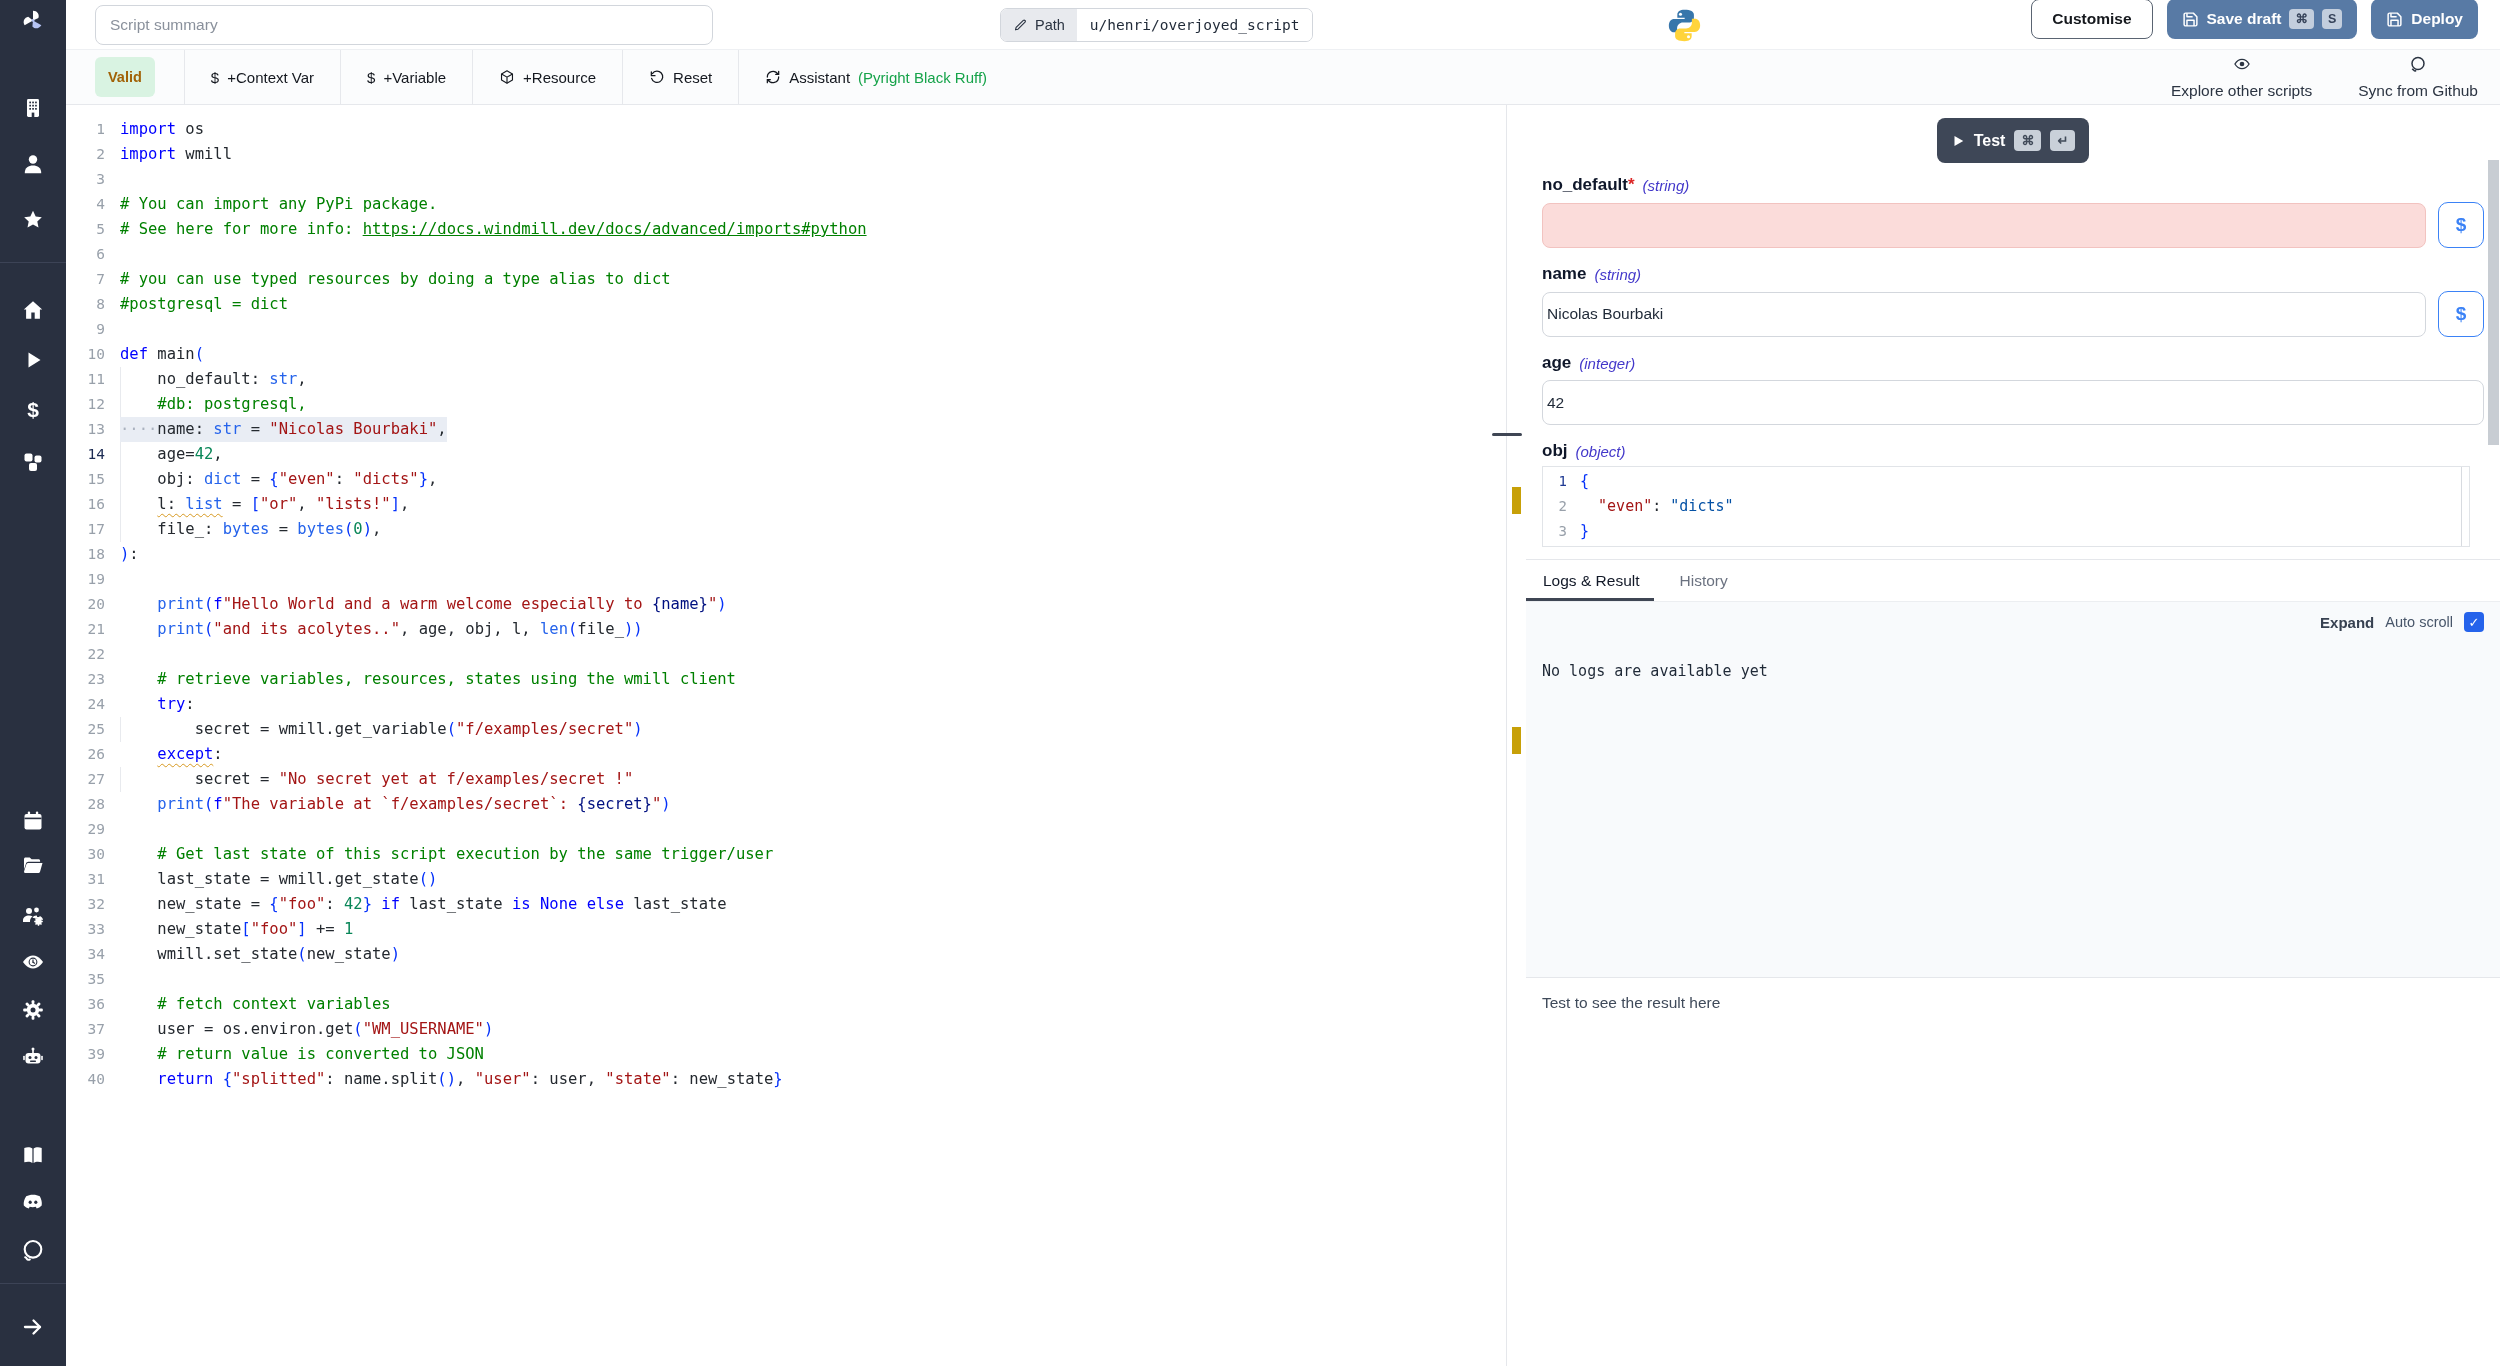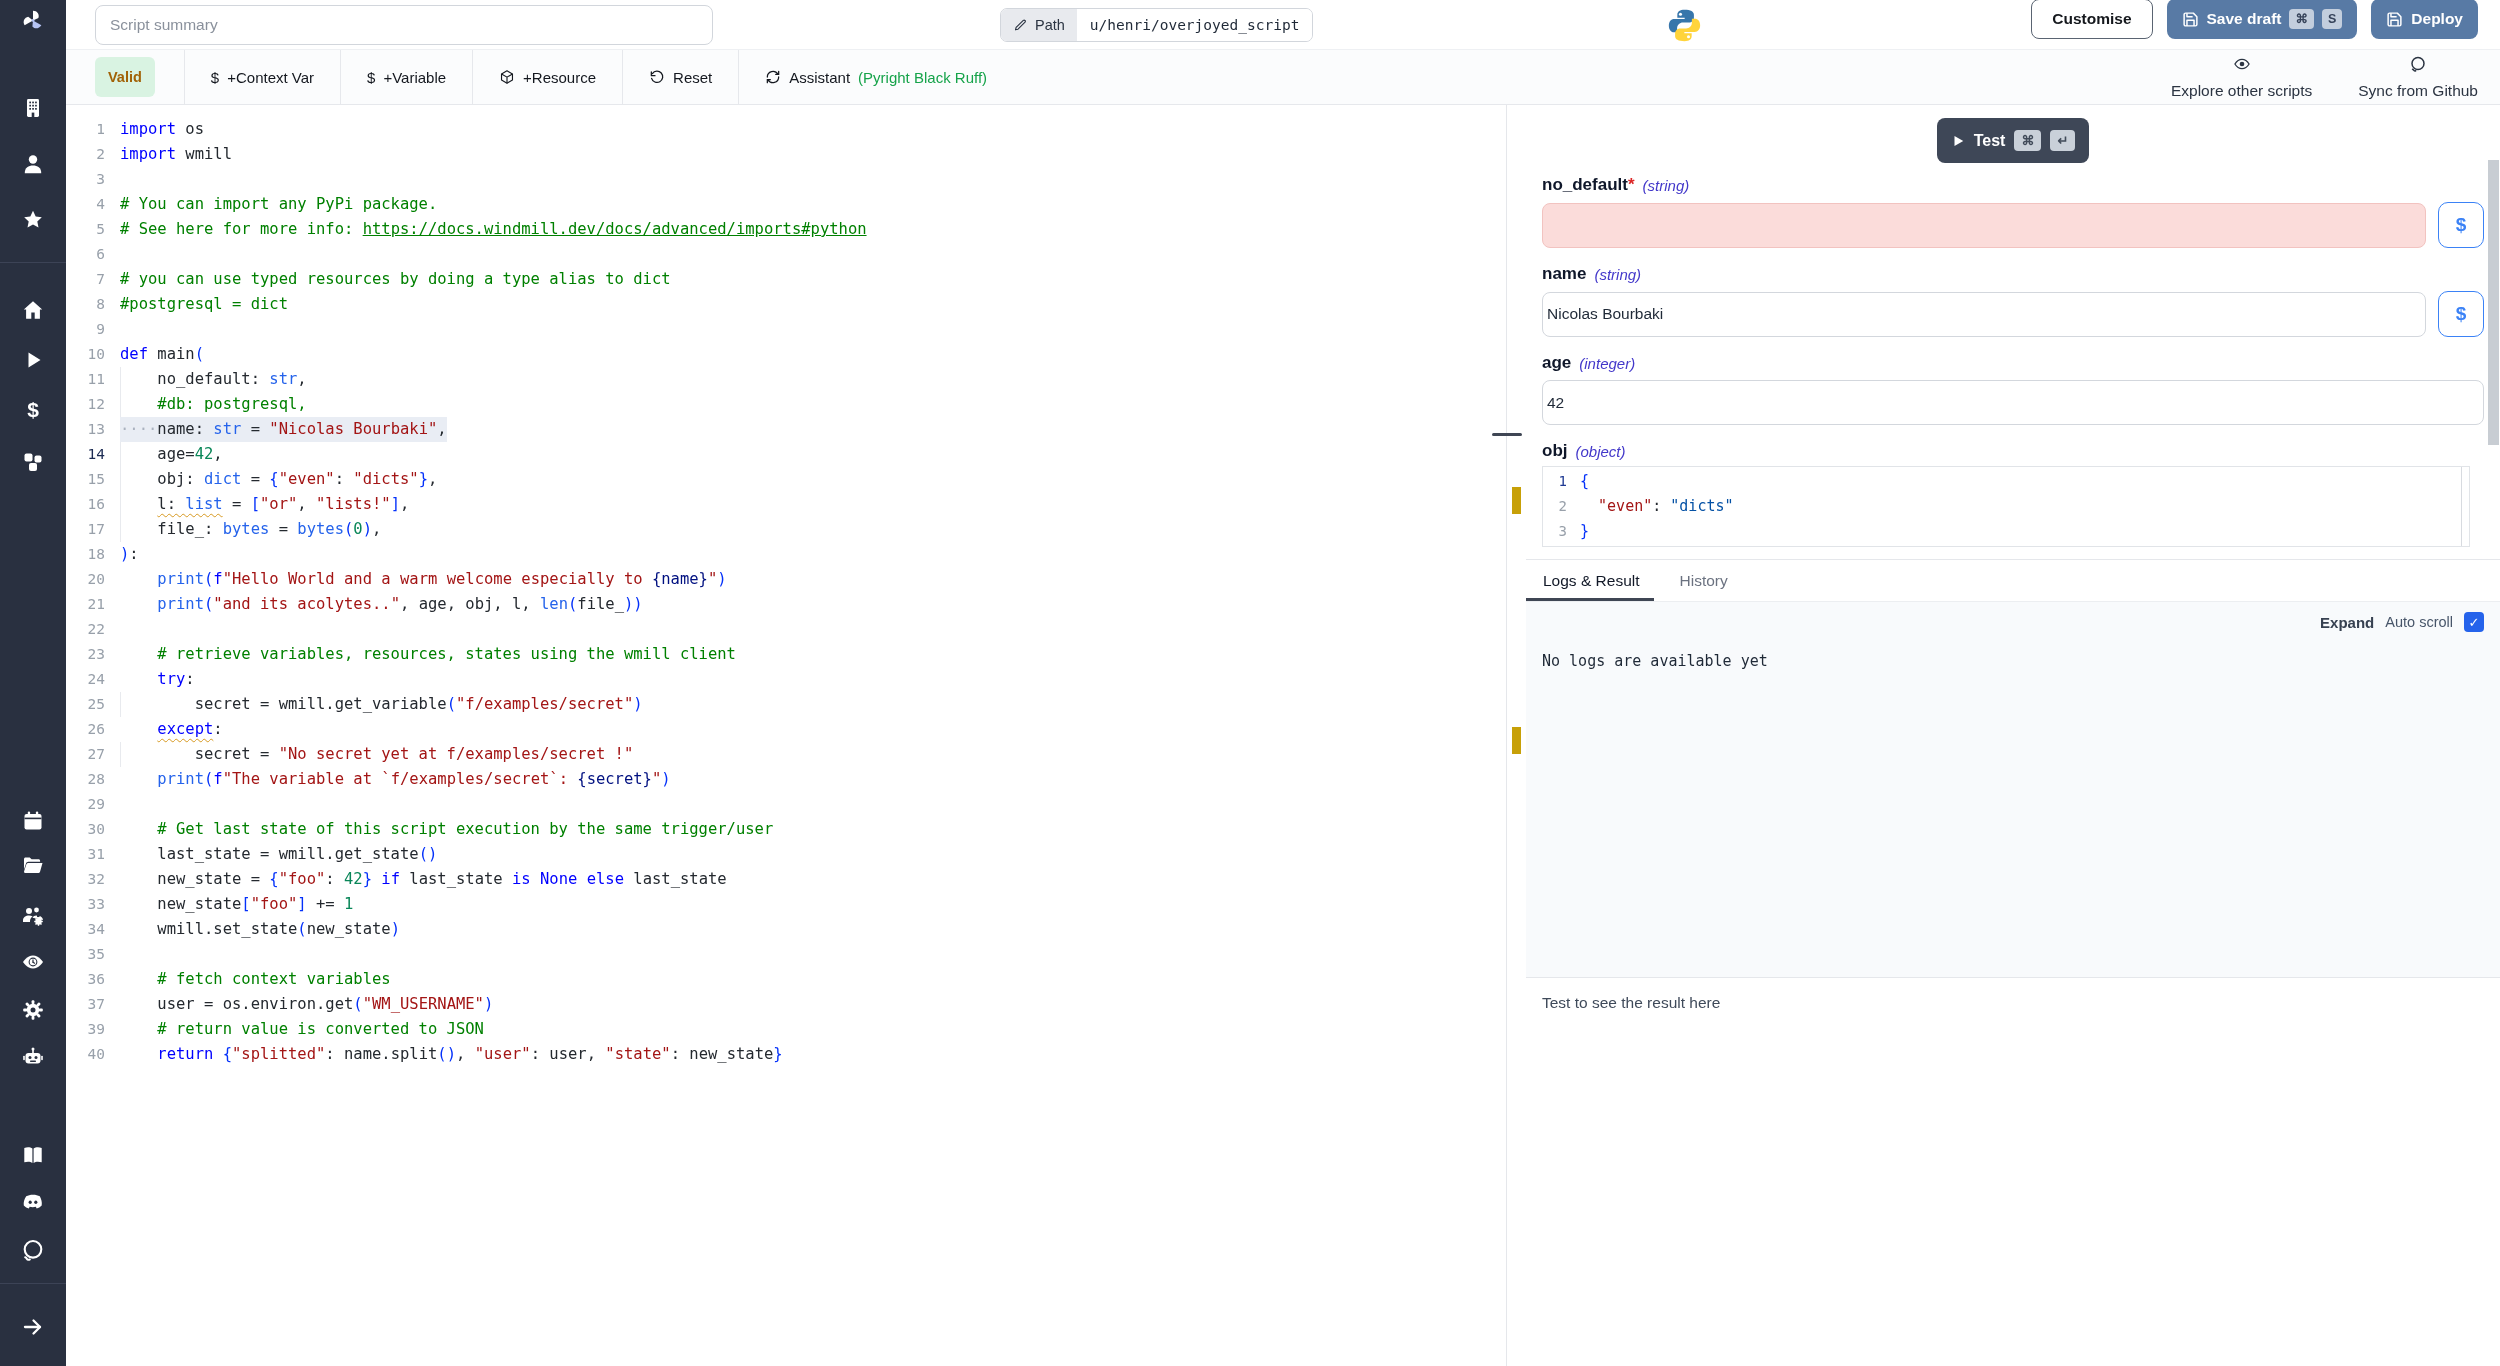--- a/index.html
+++ b/index.html
@@ -74,21 +74,21 @@
   .mini .cl { font-size:15px; }
   .mini .ln { flex:0 0 24px; width:24px; padding-right:13px; font-size:14px; }
   .mini .ln.act { color:#1f3a93; }
   .mini::after { content:""; position:absolute; right:7px; top:0; bottom:0; border-right:1px solid #d8dbe0; }
   .s-jkey { color:#a31515; } .s-jval { color:#0451a5; }
   .pdivider { margin-top:12px; border-top:1px solid #e5e7eb; }
   .tabs { display:flex; gap:36px; padding-left:15px; height:41px; align-items:stretch; }
   .tab { display:flex; align-items:center; font-size:15.5px; color:#6b7280; cursor:pointer; position:relative; padding:0 2px; }
   .tab.active { color:#111827; font-weight:400; }
   .tab.active::after { content:""; position:absolute; left:-15px; right:-12px; bottom:0; height:3px; background:#3f4654; }
-  .logs { height:376px; background:#f8fafc; border-top:1px solid #eceef1; padding:10px 16px; position:relative; }
+  .logs { height:376px; background:#f8fafc; border-top:1px solid #eceef1; padding:20px 16px; position:relative; }
   .logs-controls { position:absolute; right:16px; top:10px; display:flex; align-items:center; gap:11px; }
   .expand-lbl { font-size:15px; font-weight:600; color:#374151; cursor:pointer; }
   .autoscroll-lbl { font-size:14.5px; color:#475569; }
   .checkbox { width:20px; height:20px; background:#2563eb; border-radius:4px; color:#fff; font-size:13px; display:flex; align-items:center; justify-content:center; cursor:pointer; }
   .nolog { margin-top:40px; font-family:"DejaVu Sans Mono",monospace; font-size:15px; color:#1f2937; }
   .result { flex:1; border-top:1px solid #e5e7eb; background:#fff; padding:16px; font-size:15.5px; color:#3f4a5a; }
   .pscroll { position:absolute; right:1px; top:55px; width:11px; height:285px; background:#c8cdd3; cursor:grab; }
 </style>
 </head>
 <body>
@@ -371,20 +371,21 @@
       <div class="cl"><span class="ln">9</span><span class="ct"></span></div>
       <div class="cl"><span class="ln">10</span><span class="ct"><span class="s-kw">def</span><span class="s-pl"> main</span><span class="s-br">(</span></span></div>
       <div class="cl g"><span class="ln">11</span><span class="ct"><span class="s-pl">    no_default: </span><span class="s-ty">str</span><span class="s-pl">,</span></span></div>
       <div class="cl g"><span class="ln">12</span><span class="ct"><span class="s-pl">    </span><span class="s-com">#db: postgresql,</span></span></div>
       <div class="cl hl"><span class="ln">13</span><span class="ct"><span class="s-ws">····</span><span class="s-pl">name: </span><span class="s-ty">str</span><span class="s-pl"> = </span><span class="s-str">"Nicolas Bourbaki"</span><span class="s-pl">,</span></span></div>
       <div class="cl g"><span class="ln act">14</span><span class="ct"><span class="s-pl">    age=</span><span class="s-num">42</span><span class="s-pl">,</span></span></div>
       <div class="cl g"><span class="ln">15</span><span class="ct"><span class="s-pl">    obj: </span><span class="s-ty">dict</span><span class="s-pl"> = </span><span class="s-br">{</span><span class="s-str">"even"</span><span class="s-pl">: </span><span class="s-str">"dicts"</span><span class="s-br">}</span><span class="s-pl">,</span></span></div>
       <div class="cl g"><span class="ln">16</span><span class="ct"><span class="s-pl">    </span><span class="s-pl sq">l: </span><span class="s-ty sq">list</span><span class="s-pl"> = </span><span class="s-br">[</span><span class="s-str">"or"</span><span class="s-pl">, </span><span class="s-str">"lists!"</span><span class="s-br">]</span><span class="s-pl">,</span></span></div>
       <div class="cl g"><span class="ln">17</span><span class="ct"><span class="s-pl">    file_: </span><span class="s-ty">bytes</span><span class="s-pl"> = </span><span class="s-ty">bytes</span><span class="s-br">(</span><span class="s-num">0</span><span class="s-br">)</span><span class="s-pl">,</span></span></div>
       <div class="cl"><span class="ln">18</span><span class="ct"><span class="s-br">)</span><span class="s-pl">:</span></span></div>
+      <div class="cl"><span class="ln">19</span><span class="ct"></span></div>
       <div class="cl"><span class="ln">20</span><span class="ct"><span class="s-pl">    </span><span class="s-ty">print</span><span class="s-br">(</span><span class="s-kw">f</span><span class="s-str">"Hello World and a warm welcome especially to </span><span class="s-expr">{name}</span><span class="s-str">"</span><span class="s-br">)</span></span></div>
       <div class="cl"><span class="ln">21</span><span class="ct"><span class="s-pl">    </span><span class="s-ty">print</span><span class="s-br">(</span><span class="s-str">"and its acolytes.."</span><span class="s-pl">, age, obj, l, </span><span class="s-ty">len</span><span class="s-br">(</span><span class="s-pl">file_</span><span class="s-br">))</span></span></div>
       <div class="cl"><span class="ln">22</span><span class="ct"></span></div>
       <div class="cl"><span class="ln">23</span><span class="ct"><span class="s-pl">    </span><span class="s-com"># retrieve variables, resources, states using the wmill client</span></span></div>
       <div class="cl"><span class="ln">24</span><span class="ct"><span class="s-pl">    </span><span class="s-kw">try</span><span class="s-pl">:</span></span></div>
       <div class="cl g"><span class="ln">25</span><span class="ct"><span class="s-pl">        secret = wmill.get_variable</span><span class="s-br">(</span><span class="s-str">"f/examples/secret"</span><span class="s-br">)</span></span></div>
       <div class="cl"><span class="ln">26</span><span class="ct"><span class="s-pl">    </span><span class="s-kw sq">except</span><span class="s-pl">:</span></span></div>
       <div class="cl g"><span class="ln">27</span><span class="ct"><span class="s-pl">        secret = </span><span class="s-str">"No secret yet at f/examples/secret !"</span></span></div>
       <div class="cl"><span class="ln">28</span><span class="ct"><span class="s-pl">    </span><span class="s-ty">print</span><span class="s-br">(</span><span class="s-kw">f</span><span class="s-str">"The variable at `f/examples/secret`: </span><span class="s-expr">{secret}</span><span class="s-str">"</span><span class="s-br">)</span></span></div>
       <div class="cl"><span class="ln">29</span><span class="ct"></span></div>

